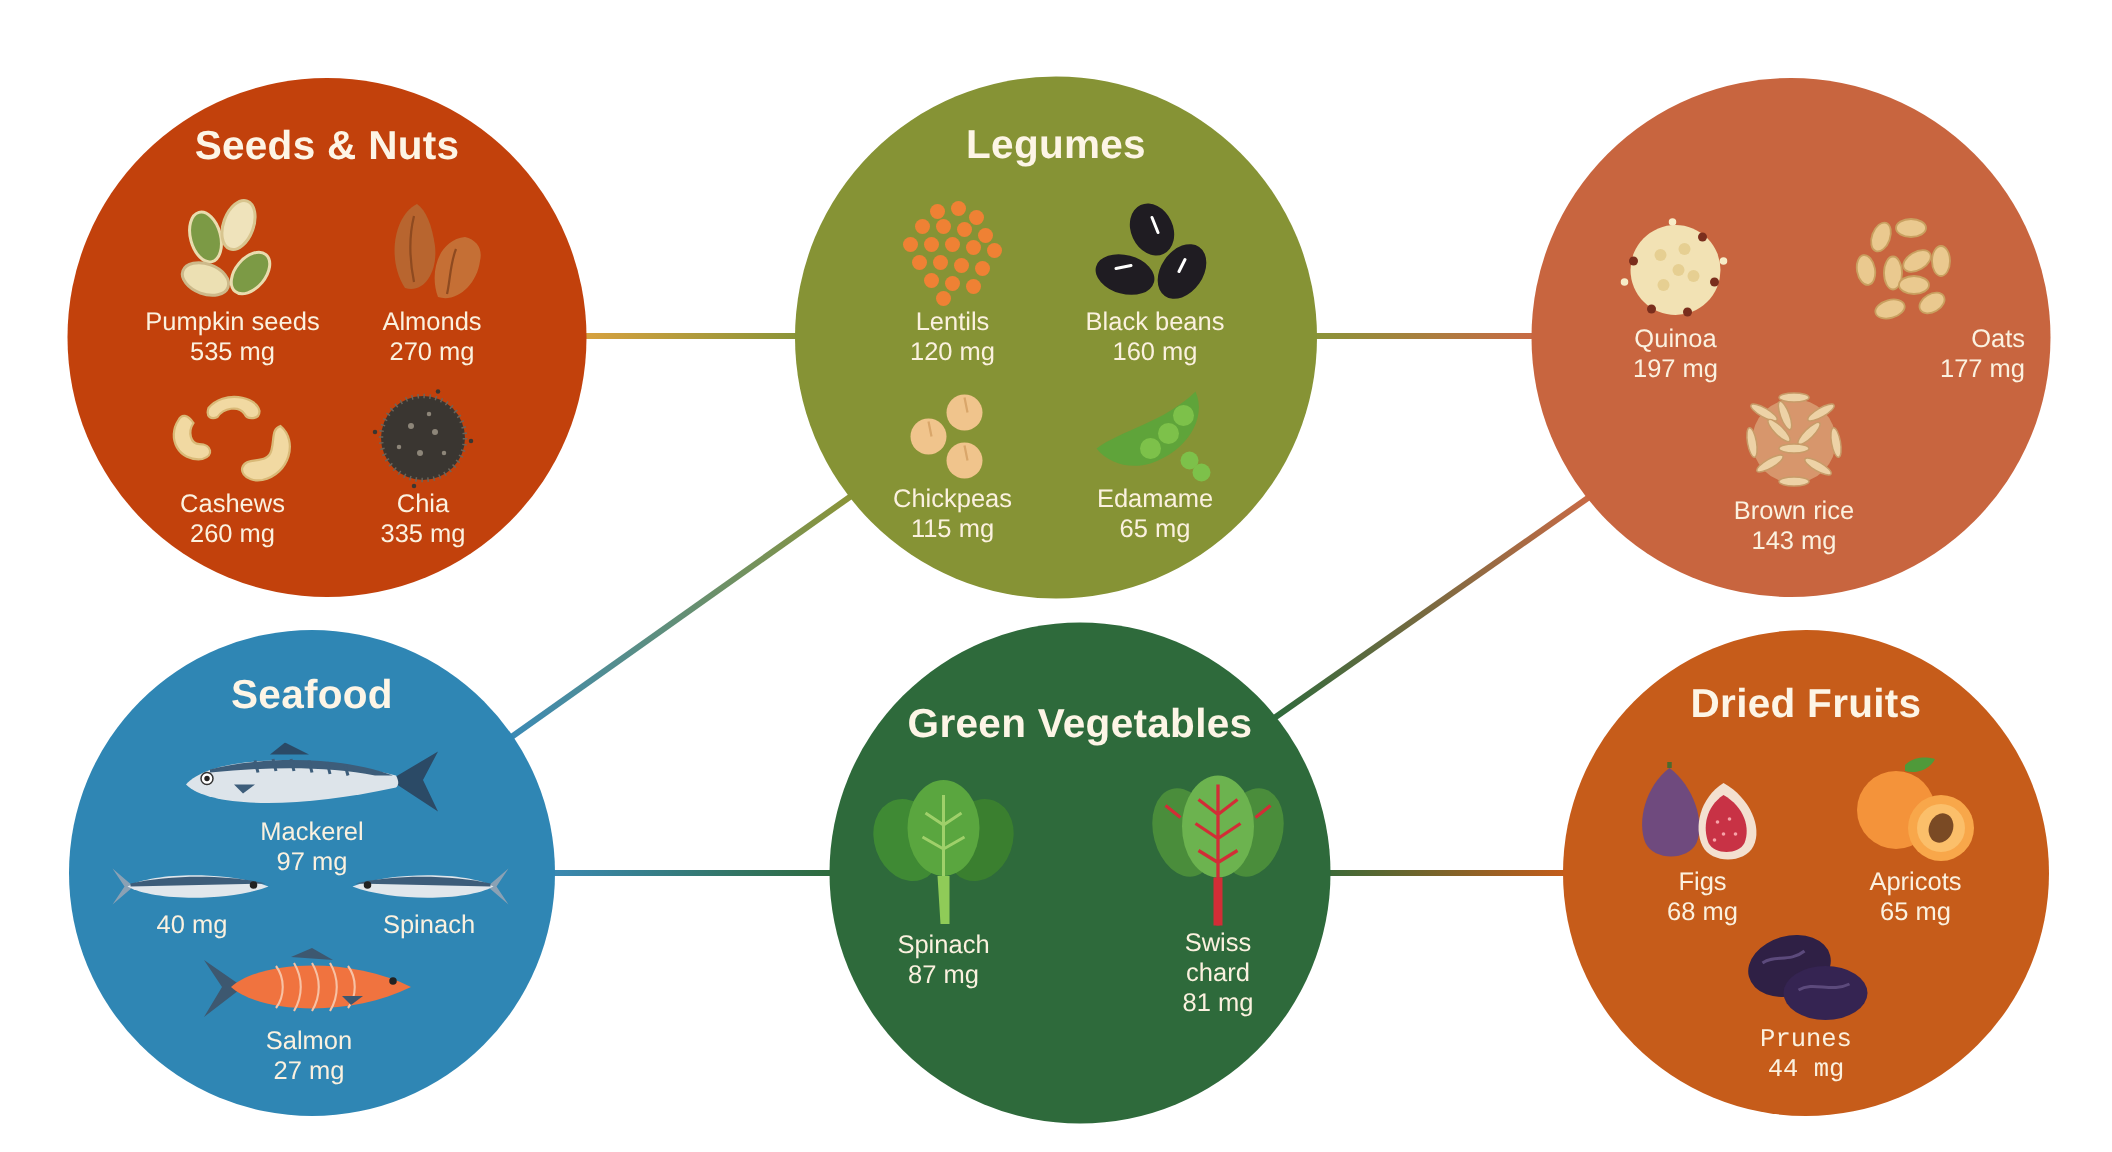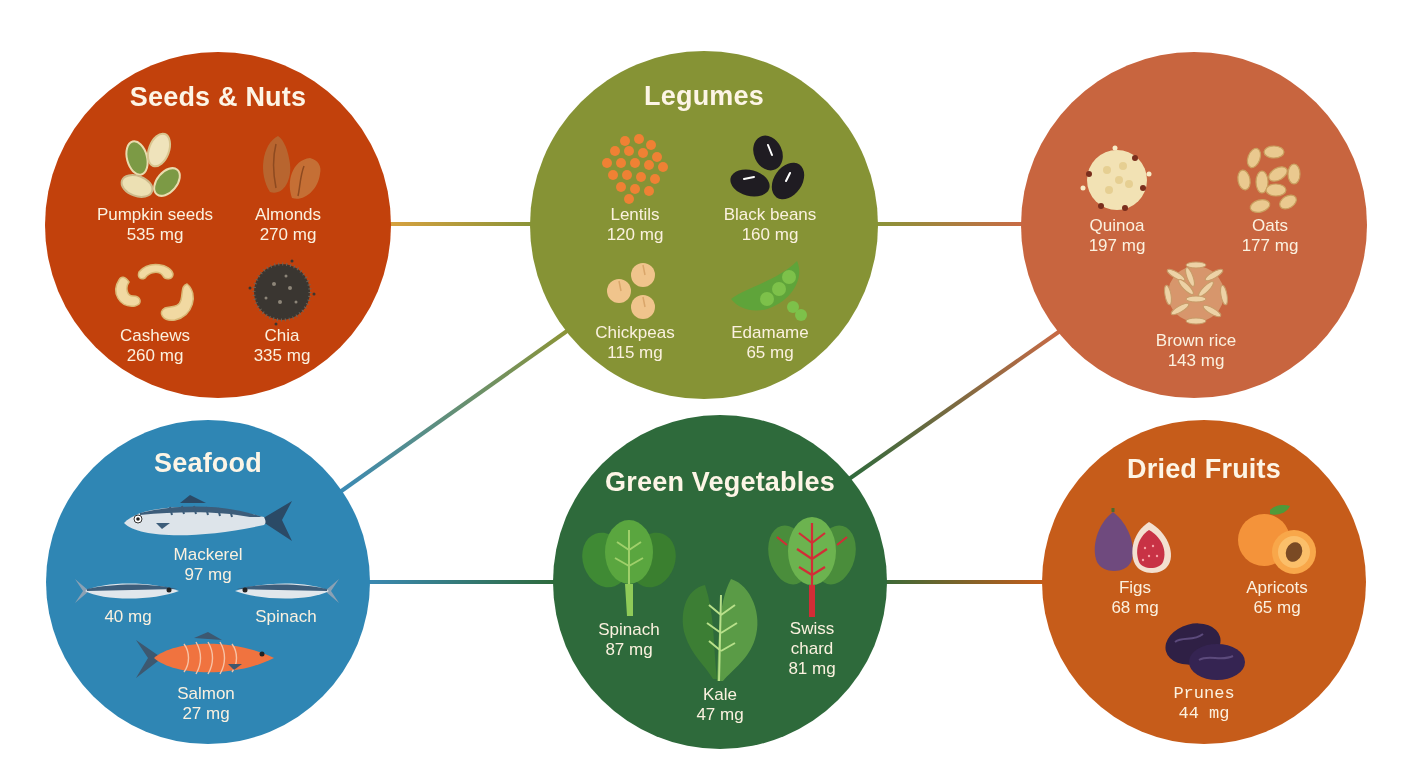--- a/index.html
+++ b/index.html
@@ -190,21 +190,21 @@
         </g>
       <g fill="#f7ecc7">
           <circle cx="4" cy="44" r="2.5"></circle>
           <circle cx="70" cy="30" r="2.5"></circle>
           <circle cx="36" cy="4" r="2.5"></circle>
         </g>
     </svg>
     <span class="name">Quinoa</span>
     <span class="value">197 mg</span>
   </div>
-  <div class="item" style="left:249px; top:92px;">
+  <div class="item" style="left:249px; top:92px;text-align:right;">
     <svg class="icon" width="76" height="72" viewBox="0 0 76 72">
       <g fill="#eac98f" stroke="#c9a060" stroke-width="1.2">
         <ellipse cx="22" cy="14" rx="6" ry="10" transform="rotate(20 22 14)"></ellipse>
         <ellipse cx="42" cy="8" rx="10" ry="6"></ellipse>
         <ellipse cx="62" cy="30" rx="6" ry="10"></ellipse>
         <ellipse cx="12" cy="36" rx="6" ry="10" transform="rotate(-10 12 36)"></ellipse>
         <ellipse cx="30" cy="38" rx="6" ry="11"></ellipse>
         <ellipse cx="46" cy="30" rx="10" ry="6" transform="rotate(-30 46 30)"></ellipse>
         <ellipse cx="44" cy="46" rx="10" ry="6"></ellipse>
         <ellipse cx="28" cy="62" rx="10" ry="6" transform="rotate(-15 28 62)"></ellipse>
@@ -304,29 +304,20 @@
     <svg class="icon" width="96" height="100" viewBox="0 0 96 100">
       <ellipse cx="24" cy="40" rx="22" ry="28" fill="#3f8a34" transform="rotate(-20 24 40)"></ellipse>
       <ellipse cx="72" cy="40" rx="22" ry="28" fill="#3a7f2f" transform="rotate(20 72 40)"></ellipse>
       <ellipse cx="48" cy="32" rx="24" ry="32" fill="#5aa63f"></ellipse>
       <path d="M48 10 L48 96 M48 30 L36 22 M48 30 L60 22 M48 46 L34 38 M48 46 L62 38" stroke="#9fd06a" stroke-width="2" fill="none"></path>
       <path d="M44 64 L46 96 L52 96 L52 64Z" fill="#8fcb58"></path>
     </svg>
     <span class="name">Spinach</span>
     <span class="value">87 mg</span>
   </div>
-  <div class="item" style="left:167px; top:160px;">
-    <svg class="icon" width="90" height="110" viewBox="0 0 90 110">
-      <path d="M30 10 C10 14 4 40 10 60 C16 80 30 90 38 104 L42 104 C38 70 40 40 30 10Z" fill="#3c7e34"></path>
-      <path d="M56 4 C76 10 88 40 80 64 C74 84 58 94 48 106 L42 106 C44 70 42 30 56 4Z" fill="#5a9b46"></path>
-      <path d="M46 20 L44 106 M46 40 L34 30 M46 40 L60 30 M46 58 L32 48 M46 58 L62 48 M46 76 L34 66 M46 76 L60 68" stroke="#b8e08a" stroke-width="2" fill="none"></path>
-    </svg>
-    <span class="name">Kale</span>
-    <span class="value">47 mg</span>
-  </div>
   <div class="item" style="left:259px; top:100px;">
     <svg class="icon" width="90" height="104" viewBox="0 0 90 104">
       <ellipse cx="22" cy="40" rx="20" ry="30" fill="#4a8d3b" transform="rotate(-15 22 40)"></ellipse>
       <ellipse cx="68" cy="40" rx="20" ry="30" fill="#4a8d3b" transform="rotate(15 68 40)"></ellipse>
       <ellipse cx="45" cy="36" rx="24" ry="34" fill="#6cb34f"></ellipse>
       <path d="M45 8 L45 102 M45 28 L32 18 M45 28 L58 18 M45 44 L30 34 M45 44 L60 34 M45 60 L32 52 M45 60 L58 52 M20 30 L10 22 M70 30 L80 22" stroke="#d22d36" stroke-width="2.2" fill="none"></path>
       <path d="M42 70 L42 102 L48 102 L48 70Z" fill="#d22d36"></path>
     </svg>
     <span class="name">Swiss</span>
     <span class="name">chard</span>

